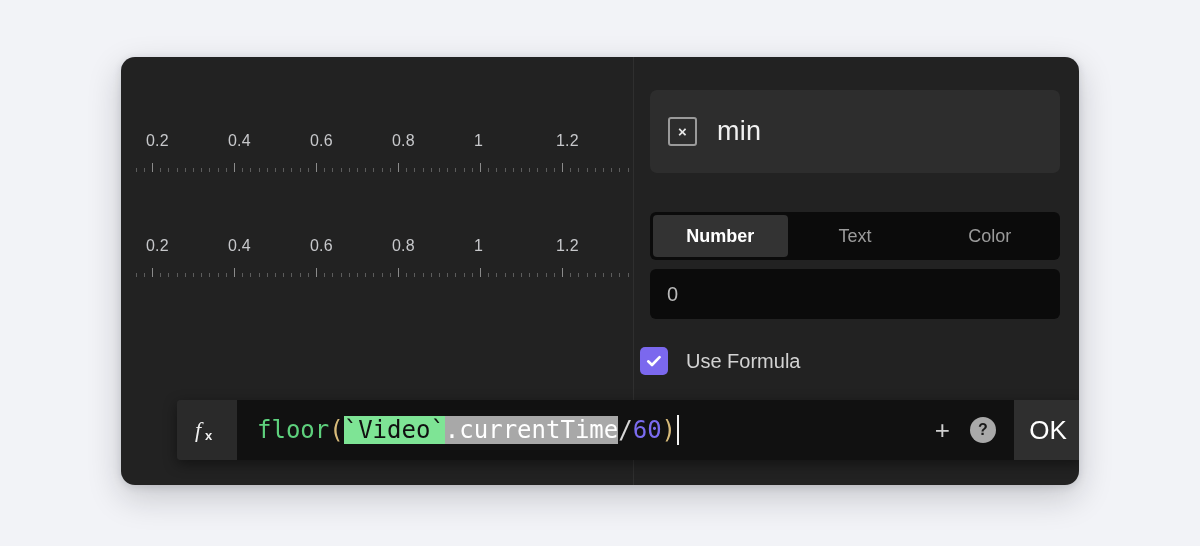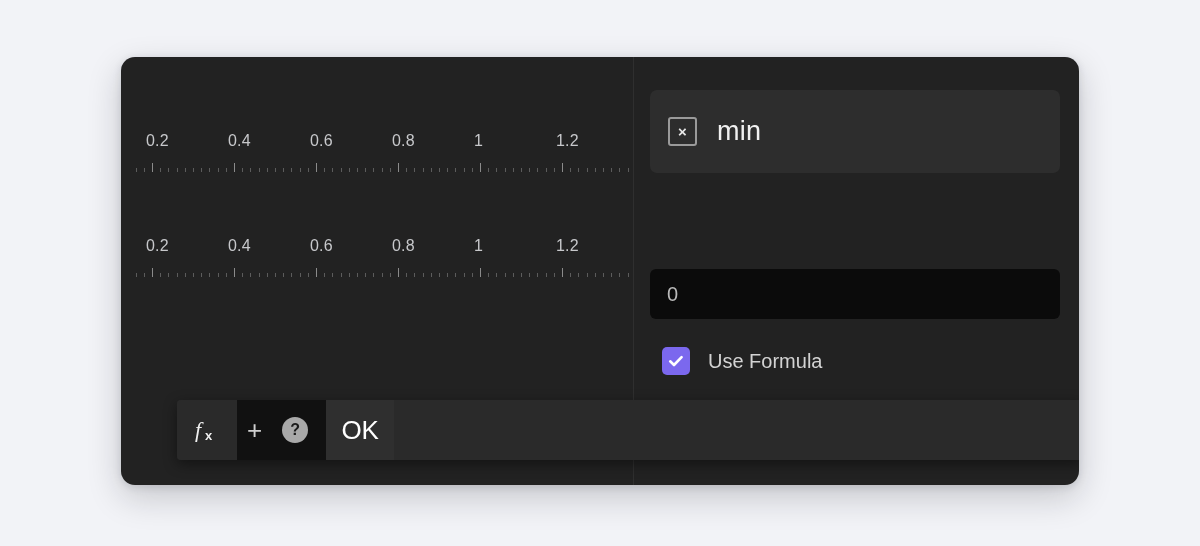--- a/index.html
+++ b/index.html
@@ -169,21 +169,21 @@
     padding-left: 17px;
     box-sizing: border-box;
     font-size: 20px;
     color: #b9b9b9;
     cursor: text;
   }
 
   
   #formula-row {
     position: absolute;
-    left: 28px;
+    left: 6px;
     top: 290px;
     display: flex;
     align-items: center;
     cursor: pointer;
   }
   .checkbox {
     width: 28px;
     height: 28px;
     background: #7b68ee;
     border-radius: 5px;
@@ -449,20 +449,25 @@
 
   <div id="vdivider"></div>
 
   <div id="rightpane">
 
     <div id="prop-header">
       <div class="x-box">×</div>
       <div id="prop-title">min</div>
     </div>
 
+    <div id="tabs">
+      <div class="tab active">Number</div>
+      <div class="tab">Text</div>
+      <div class="tab">Color</div>
+    </div>
 
     <div id="value-field" placeholder="0">0</div>
 
     <div id="formula-row">
       <div class="checkbox">
         <svg width="18" height="18" viewBox="0 0 18 18" aria-hidden="true">
           <path d="M3.2 9.3 L7 13 L14.6 5.1" fill="none" stroke="#ffffff" stroke-width="2.6" stroke-linecap="round" stroke-linejoin="round"></path>
         </svg>
       </div>
       <div id="formula-label">Use Formula</div>
@@ -472,20 +477,23 @@
 
   <div id="formula-bar">
 
     <div id="fx-button">
       <svg width="30" height="30" viewBox="0 0 30 30" aria-hidden="true">
         <text x="3" y="22" font-family="Liberation Serif, serif" font-size="22" font-style="italic" fill="#f0f0f0">f</text>
         <text x="13" y="25" font-family="Liberation Sans, sans-serif" font-size="13" font-weight="bold" fill="#f0f0f0">x</text>
       </svg>
     </div>
 
+    <div id="formula-input">
+      <span class="tok-fn">floor</span><span class="tok-paren">(</span><span class="tok-ref">`Video`</span><span class="tok-prop">.currentTime</span><span class="tok-op">/</span><span class="tok-num">60</span><span class="tok-paren">)</span><span class="caret"></span>
+    </div>
 
     <div id="formula-actions">
       <div id="add-button">+</div>
       <div id="help-button">?</div>
     </div>
 
     <div id="ok-button">OK</div>
 
   </div>
 

